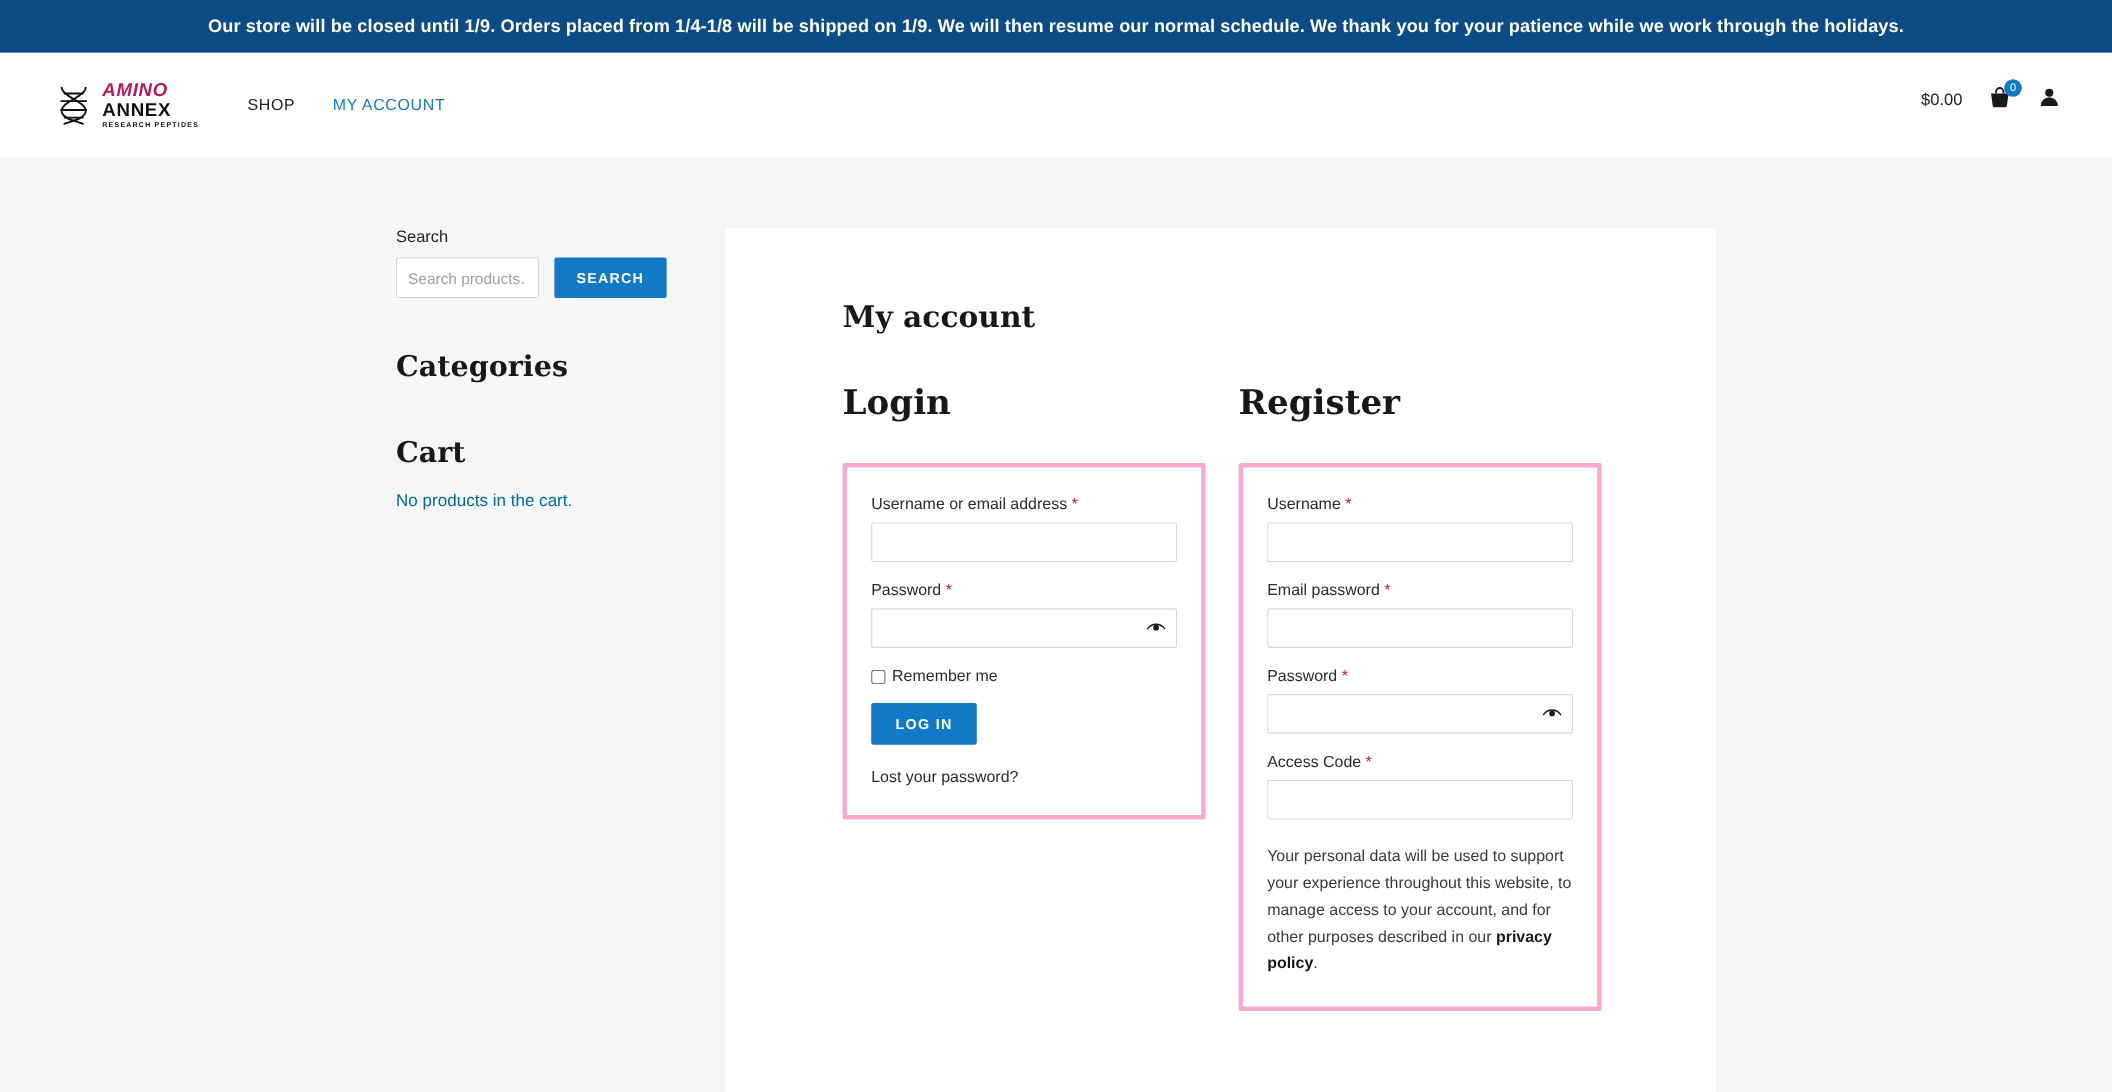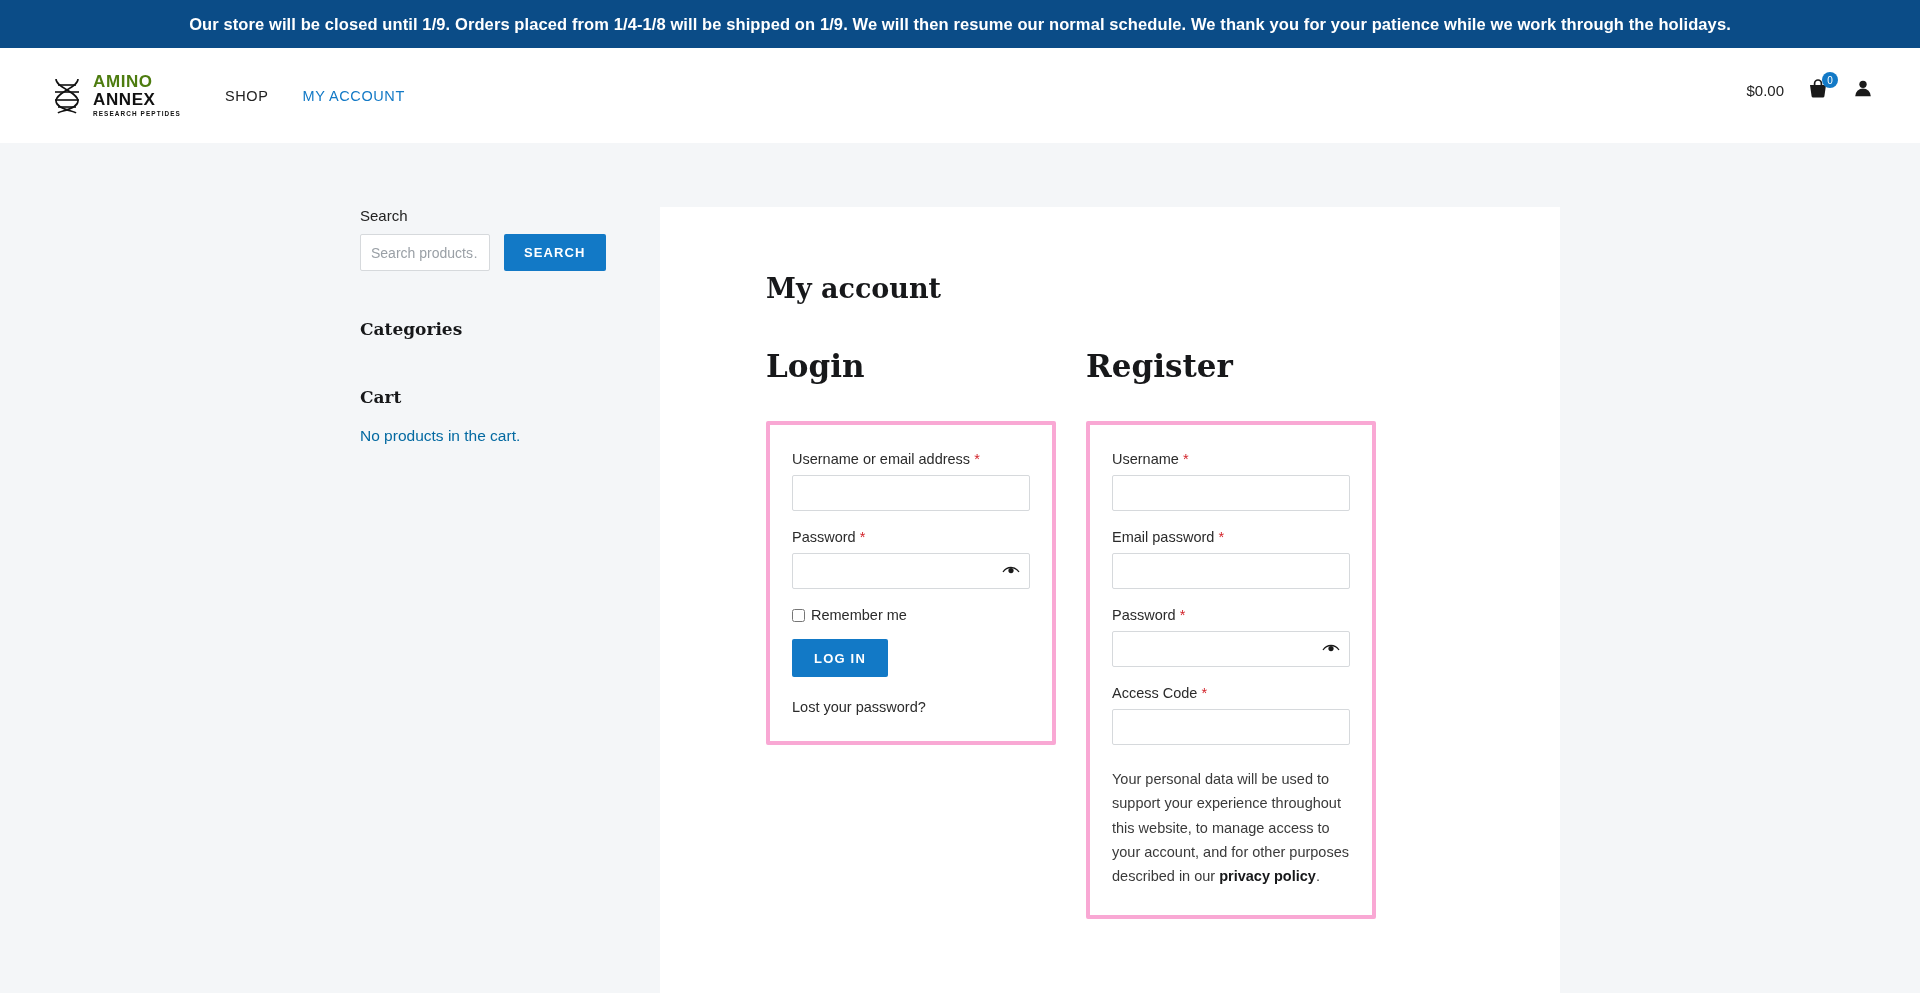--- a/index.html
+++ b/index.html
@@ -36,21 +36,21 @@
   .logo {
     display: flex;
     align-items: center;
     gap: 9px;
     margin-left: 2px;
     margin-right: 44px;
     text-decoration: none;
   }
   .logo-mark { width: 34px; height: 40px; display:block; }
   .logo-text { line-height: 1; }
-  .logo-line1 { font-size: 17px; font-weight: bold; color: #4d7c0f; letter-spacing: .6px; display:block; }
+  .logo-line1 { font-size: 17px; font-weight: bold; color: #be185d; letter-spacing: .6px; display:block;font-style:italic; }
   .logo-line2 { font-size: 17px; font-weight: bold; color: #111; letter-spacing: .6px; display:block; margin-top: 1px;}
   .logo-sub { font-size: 6.4px; font-weight: bold; color: #111; letter-spacing: 1.1px; display:block; margin-top: 3px;}
 
   .nav { display: flex; align-items: center; gap: 34px; }
   .nav a {
     font-size: 14.5px;
     letter-spacing: .6px;
     text-decoration: none;
     color: #222;
     font-weight: 400;
@@ -112,21 +112,21 @@
     padding: 0 20px;
     height: 37px;
     font-size: 13px;
     font-weight: bold;
     letter-spacing: 1.1px;
     cursor: pointer;
     border-radius: 2px;
   }
   .widget-title {
     font-family: "DejaVu Serif", serif;
-    font-size: 17px;
+    font-size: 26px;
     color: #17181a;
     margin: 48px 0 0 0;
     font-weight: bold;
   }
   .cart-empty { font-size: 15.5px; color: #0369a1; margin: 20px 0 0 0; }
   .continue-btn {
     display: inline-block;
     margin-top: 26px;
     background: #1279c6;
     color: #fff;
@@ -150,21 +150,21 @@
     padding: 66px 70px 40px 106px;
   }
   .page-title {
     font-family: "DejaVu Serif", serif;
     font-size: 27px;
     font-weight: bold;
     color: #17181a;
     margin: 0 0 44px 0;
   }
   .cols { display: flex; gap: 30px; }
-  .col { width: 290px; }
+  .col { width: 330px; }
   .col-title {
     font-family: "DejaVu Serif", serif;
     font-size: 31px;
     font-weight: bold;
     color: #17181a;
     margin: 0 0 37px 0;
   }
   .card {
     border: 4px solid #f9a8d4;
     padding: 26px 22px 26px 22px;

